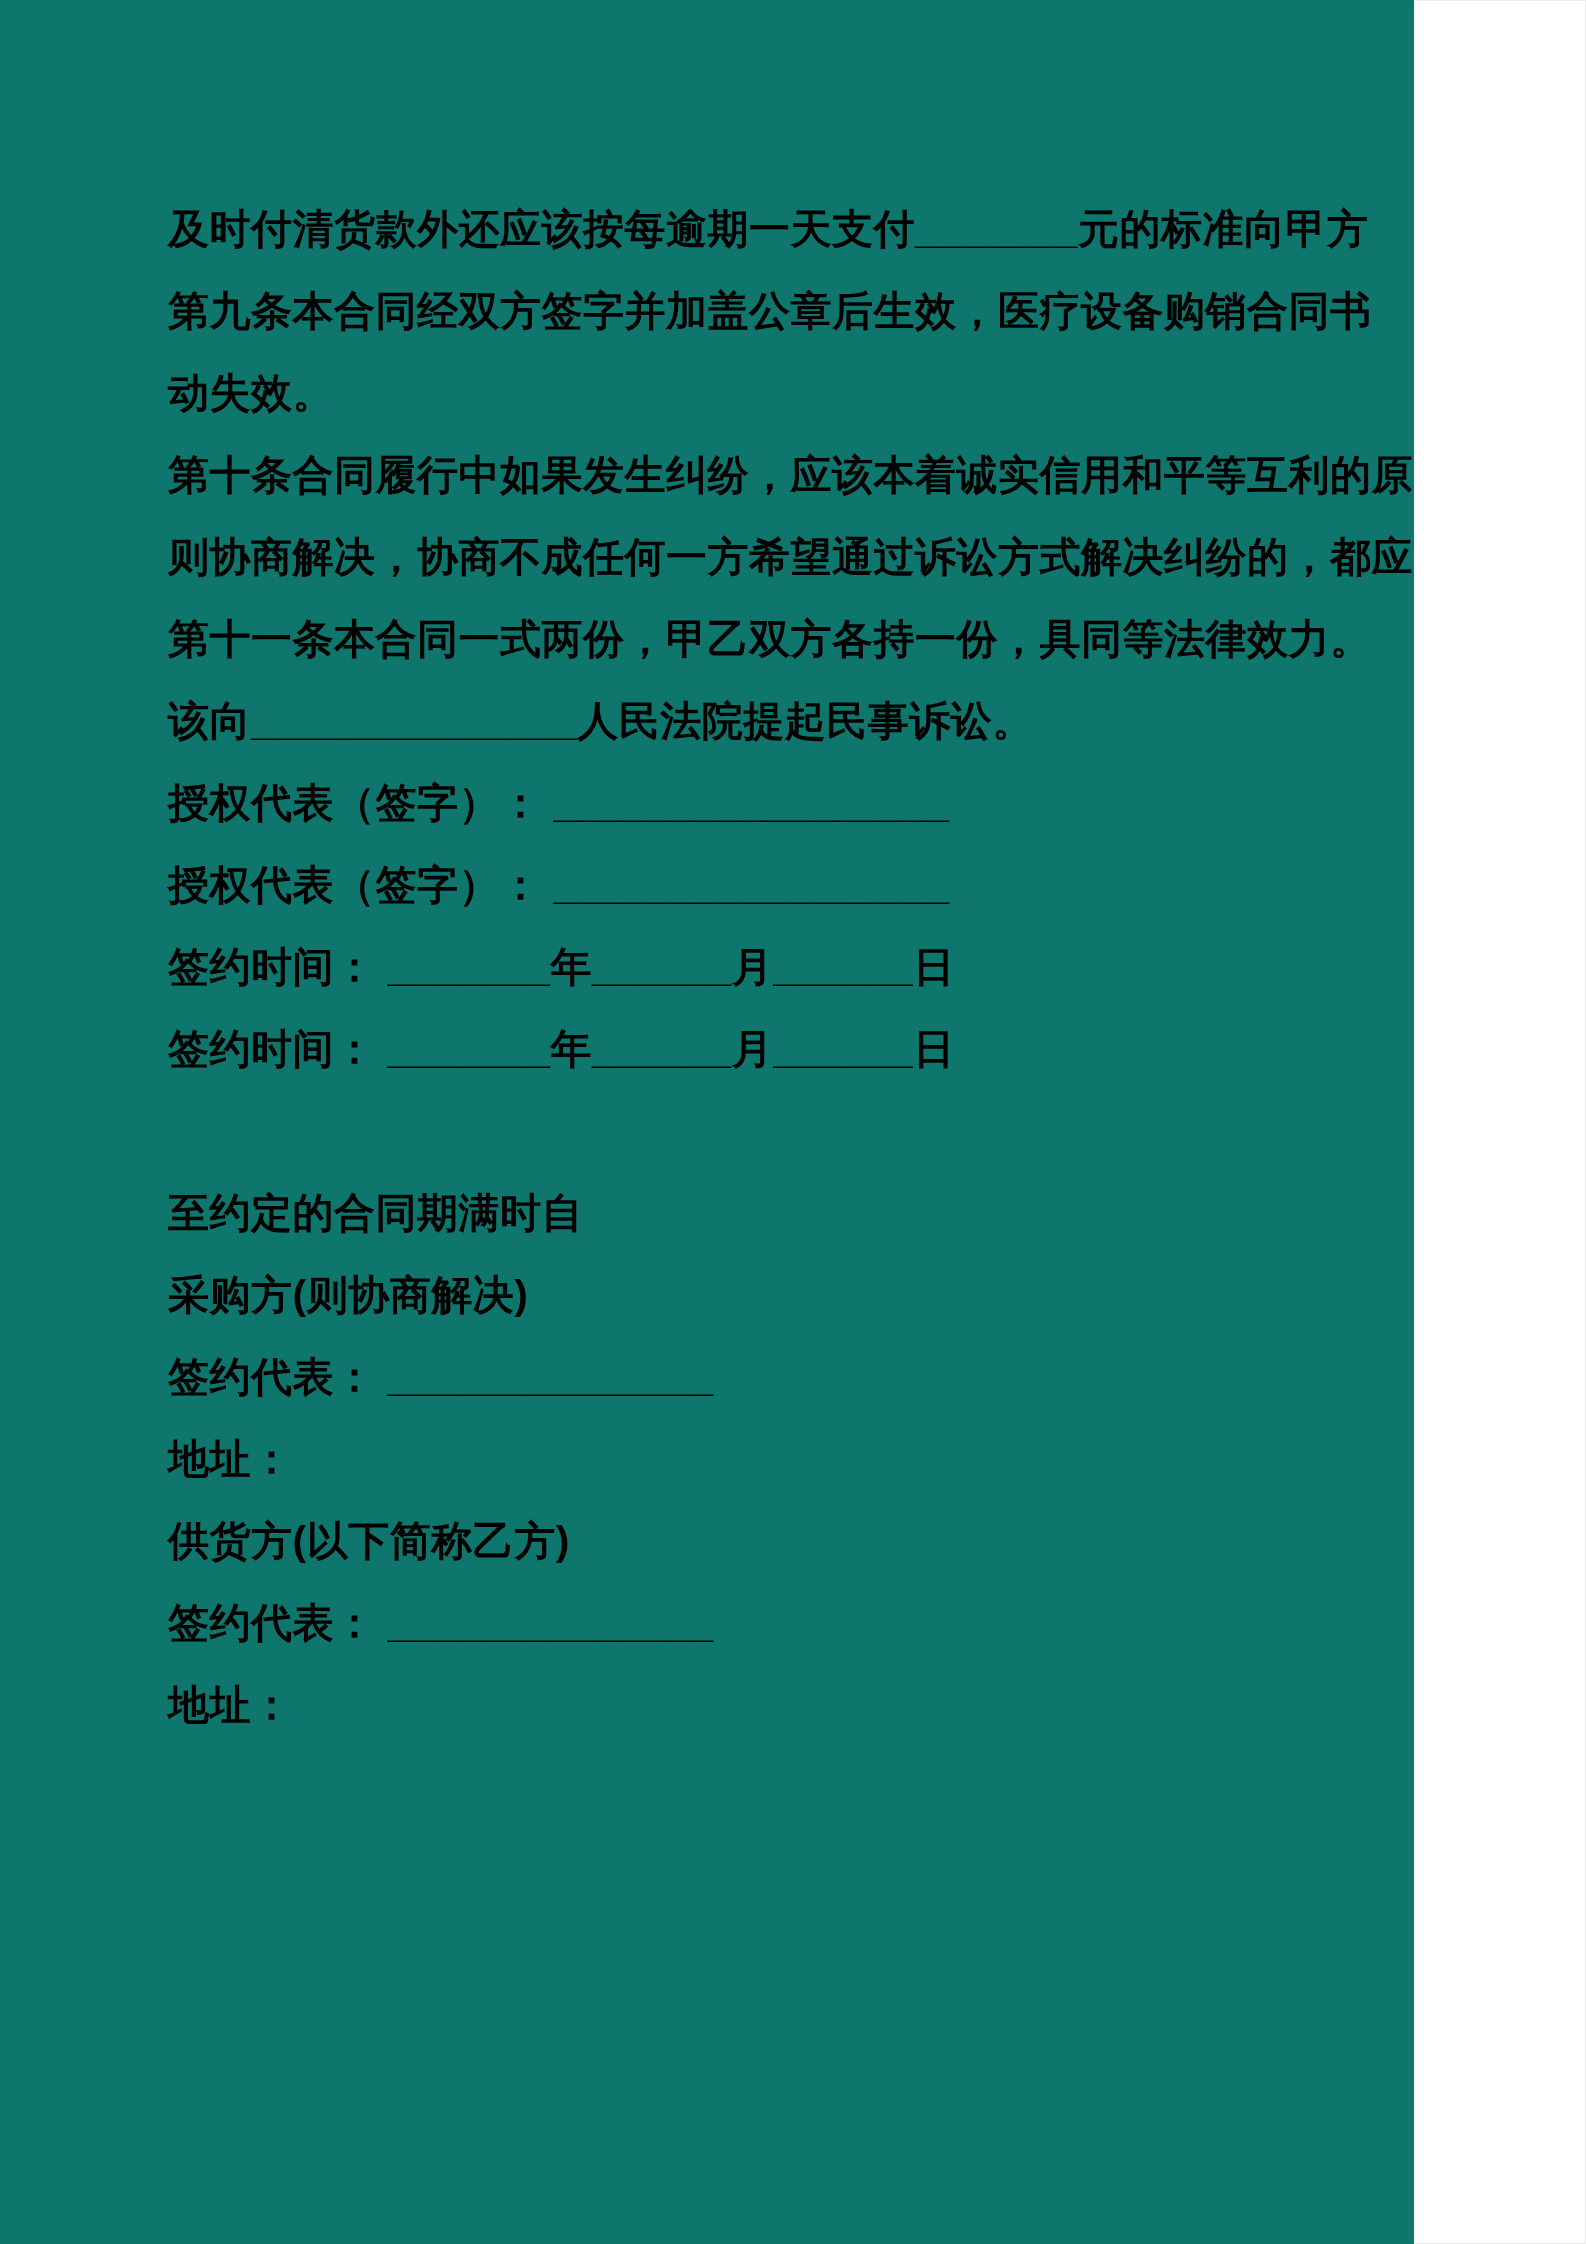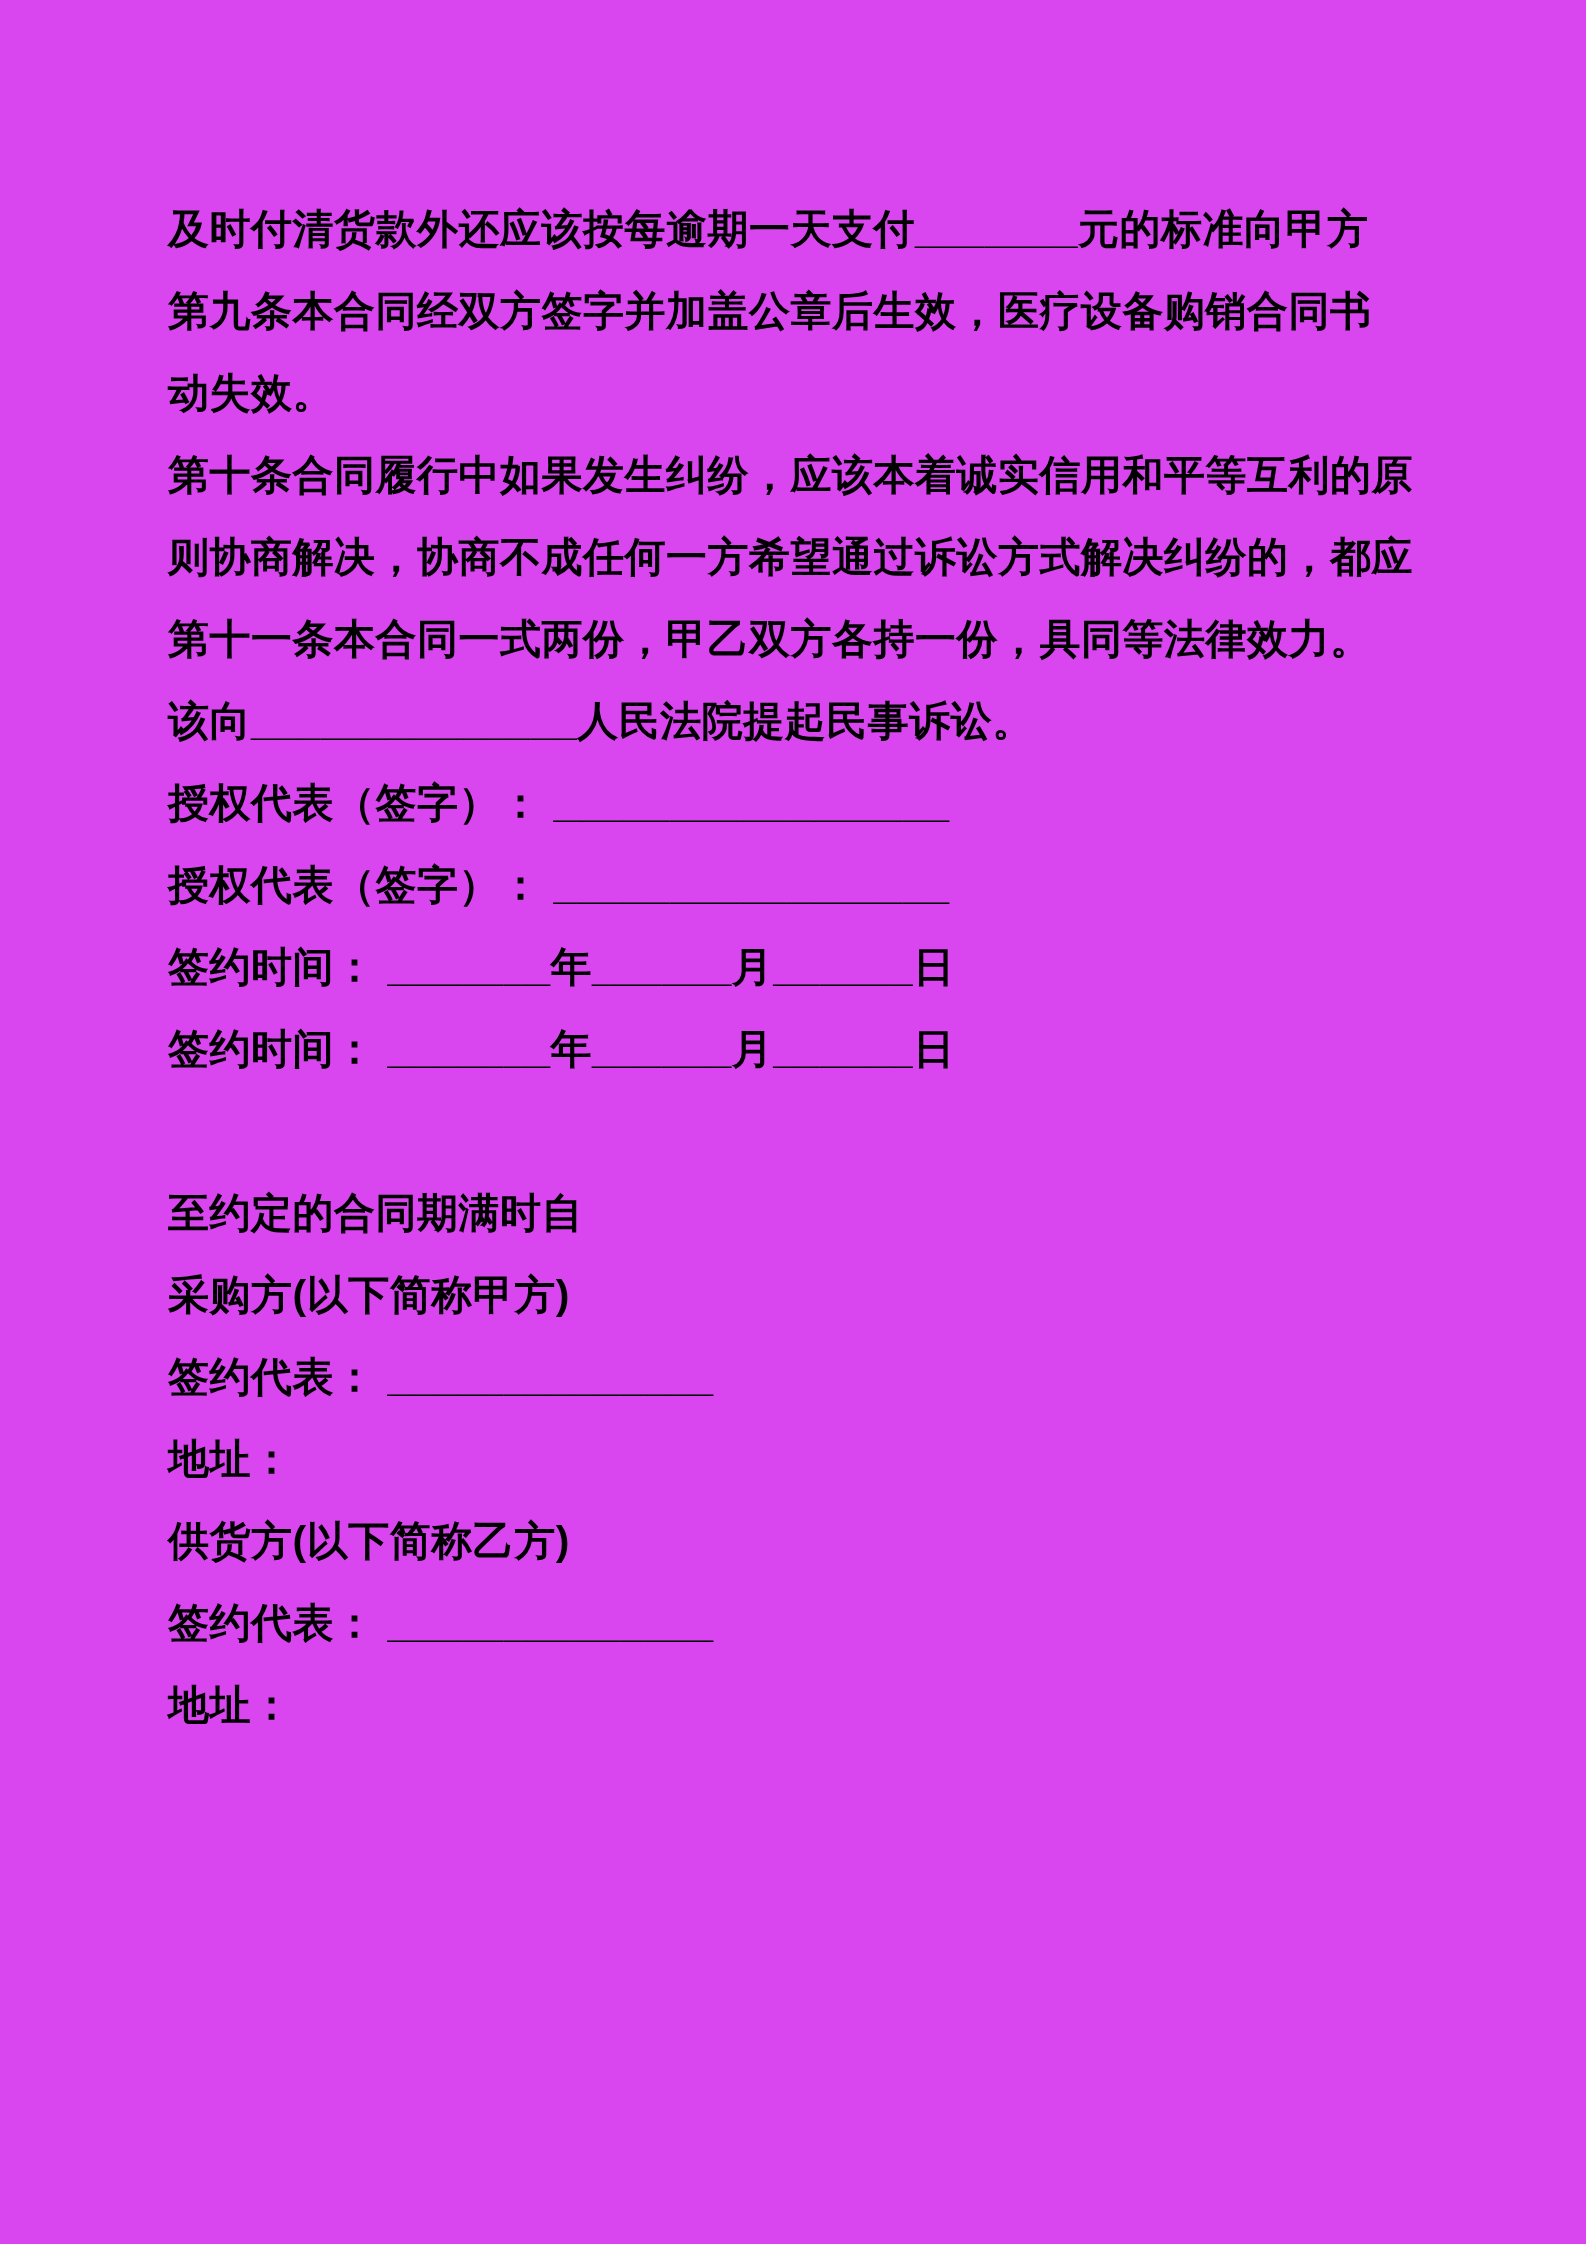--- a/index.html
+++ b/index.html
@@ -12,23 +12,23 @@
     height: 2244px;
     position: relative;
     font-family: "Liberation Sans", "DejaVu Sans", sans-serif;
     box-shadow: inset 0 0 0 1px #ececec;
     overflow: hidden;
   }
   .page {
     position: absolute;
     left: 0;
     top: 0;
-    width: 1586px;
+    width: 1414px;
     height: 2244px;
-    background: #d946ef;
+    background: #0f766e;
   }
   .content {
     position: absolute;
     left: 168px;
     top: 188px;
     width: 1260px;
   }
   .line {
     min-height: 82px;
     line-height: 82px;
@@ -50,20 +50,20 @@
     <div class="line">第十条合同履行中如果发生纠纷，应该本着诚实信用和平等互利的原</div>
     <div class="line">则协商解决，协商不成任何一方希望通过诉讼方式解决纠纷的，都应</div>
     <div class="line">第十一条本合同一式两份，甲乙双方各持一份，具同等法律效力。</div>
     <div class="line">该向______________人民法院提起民事诉讼。</div>
     <div class="line">授权代表（签字）： _________________</div>
     <div class="line">授权代表（签字）： _________________</div>
     <div class="line">签约时间： _______年______月______日</div>
     <div class="line">签约时间： _______年______月______日</div>
     <div class="line"></div>
     <div class="line">至约定的合同期满时自</div>
-    <div class="line">采购方(以下简称甲方)</div>
+    <div class="line">采购方(则协商解决)</div>
     <div class="line">签约代表： ______________</div>
     <div class="line">地址：</div>
     <div class="line">供货方(以下简称乙方)</div>
     <div class="line">签约代表： ______________</div>
     <div class="line">地址：</div>
   </div>
 </div>
 
 </body></html>

